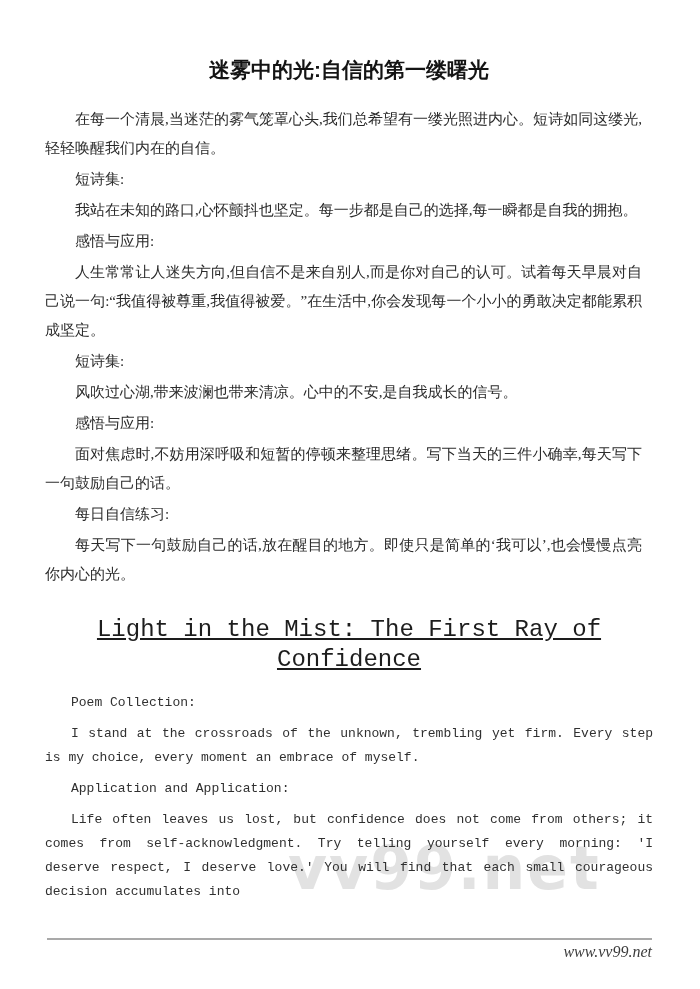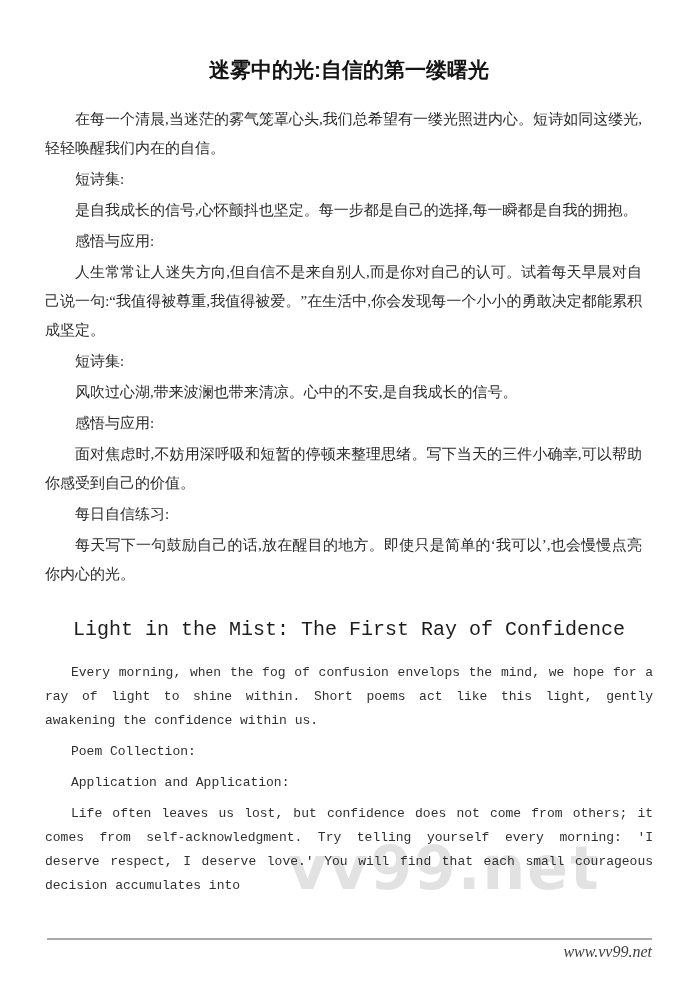--- a/index.html
+++ b/index.html
@@ -49,25 +49,26 @@
     font-size: 15px;
     line-height: 29px;
     text-align: justify;
     text-indent: 2em;
     color: #2b2b2b;
   }
   .en-title {
     margin: 26px 0 16px 0;
     font-family: "Liberation Mono", "DejaVu Sans Mono", monospace;
     font-weight: normal;
-    font-size: 20px;
+    font-size: 24px;
     line-height: 30px;
     text-align: center;
     color: #1d1d1d;
     letter-spacing: 0px;
+    text-decoration: underline;
   }
   .en-body p {
     margin: 0 0 7px 0;
     font-family: "Liberation Mono", "DejaVu Sans Mono", monospace;
     font-size: 13px;
     line-height: 24px;
     text-align: justify;
     text-indent: 2em;
     color: #303030;
   }
@@ -98,36 +99,36 @@
 
   <div class="watermark">vv99.net</div>
 
   <div class="content">
 
     <h1 class="zh-title">迷雾中的光:自信的第一缕曙光</h1>
 
     <div class="zh-body">
         <p class="block-para">在每一个清晨,当迷茫的雾气笼罩心头,我们总希望有一缕光照进内心。短诗如同这缕光,轻轻唤醒我们内在的自信。</p>
         <p class="block-label">短诗集:</p>
-        <p class="block-para">是自我成长的信号,心怀颤抖也坚定。每一步都是自己的选择,每一瞬都是自我的拥抱。</p>
+        <p class="block-para">我站在未知的路口,心怀颤抖也坚定。每一步都是自己的选择,每一瞬都是自我的拥抱。</p>
         <p class="block-label">感悟与应用:</p>
         <p class="block-para">人生常常让人迷失方向,但自信不是来自别人,而是你对自己的认可。试着每天早晨对自己说一句:“我值得被尊重,我值得被爱。”在生活中,你会发现每一个小小的勇敢决定都能累积成坚定。</p>
         <p class="block-label">短诗集:</p>
         <p class="block-para">风吹过心湖,带来波澜也带来清凉。心中的不安,是自我成长的信号。</p>
         <p class="block-label">感悟与应用:</p>
-        <p class="block-para">面对焦虑时,不妨用深呼吸和短暂的停顿来整理思绪。写下当天的三件小确幸,可以帮助你感受到自己的价值。</p>
+        <p class="block-para">面对焦虑时,不妨用深呼吸和短暂的停顿来整理思绪。写下当天的三件小确幸,每天写下一句鼓励自己的话。</p>
         <p class="block-label">每日自信练习:</p>
         <p class="block-para">每天写下一句鼓励自己的话,放在醒目的地方。即使只是简单的‘我可以’,也会慢慢点亮你内心的光。</p>
       </div>
 
     <h2 class="en-title">Light in the Mist: The First Ray of Confidence</h2>
 
     <div class="en-body">
-        <p class="block-para">Every morning, when the fog of confusion envelops the mind, we hope for a ray of light to shine within. Short poems act like this light, gently awakening the confidence within us.</p>
         <p class="block-label">Poem Collection:</p>
+        <p class="block-para">I stand at the crossroads of the unknown, trembling yet firm. Every step is my choice, every moment an embrace of myself.</p>
         <p class="block-label">Application and Application:</p>
         <p class="block-para">Life often leaves us lost, but confidence does not come from others; it comes from self-acknowledgment. Try telling yourself every morning: 'I deserve respect, I deserve love.' You will find that each small courageous decision accumulates into</p>
       </div>
 
   </div>
 
   <div class="footer">
     <div class="footer-rule"></div>
     <div class="footer-text">www.vv99.net</div>
   </div>

